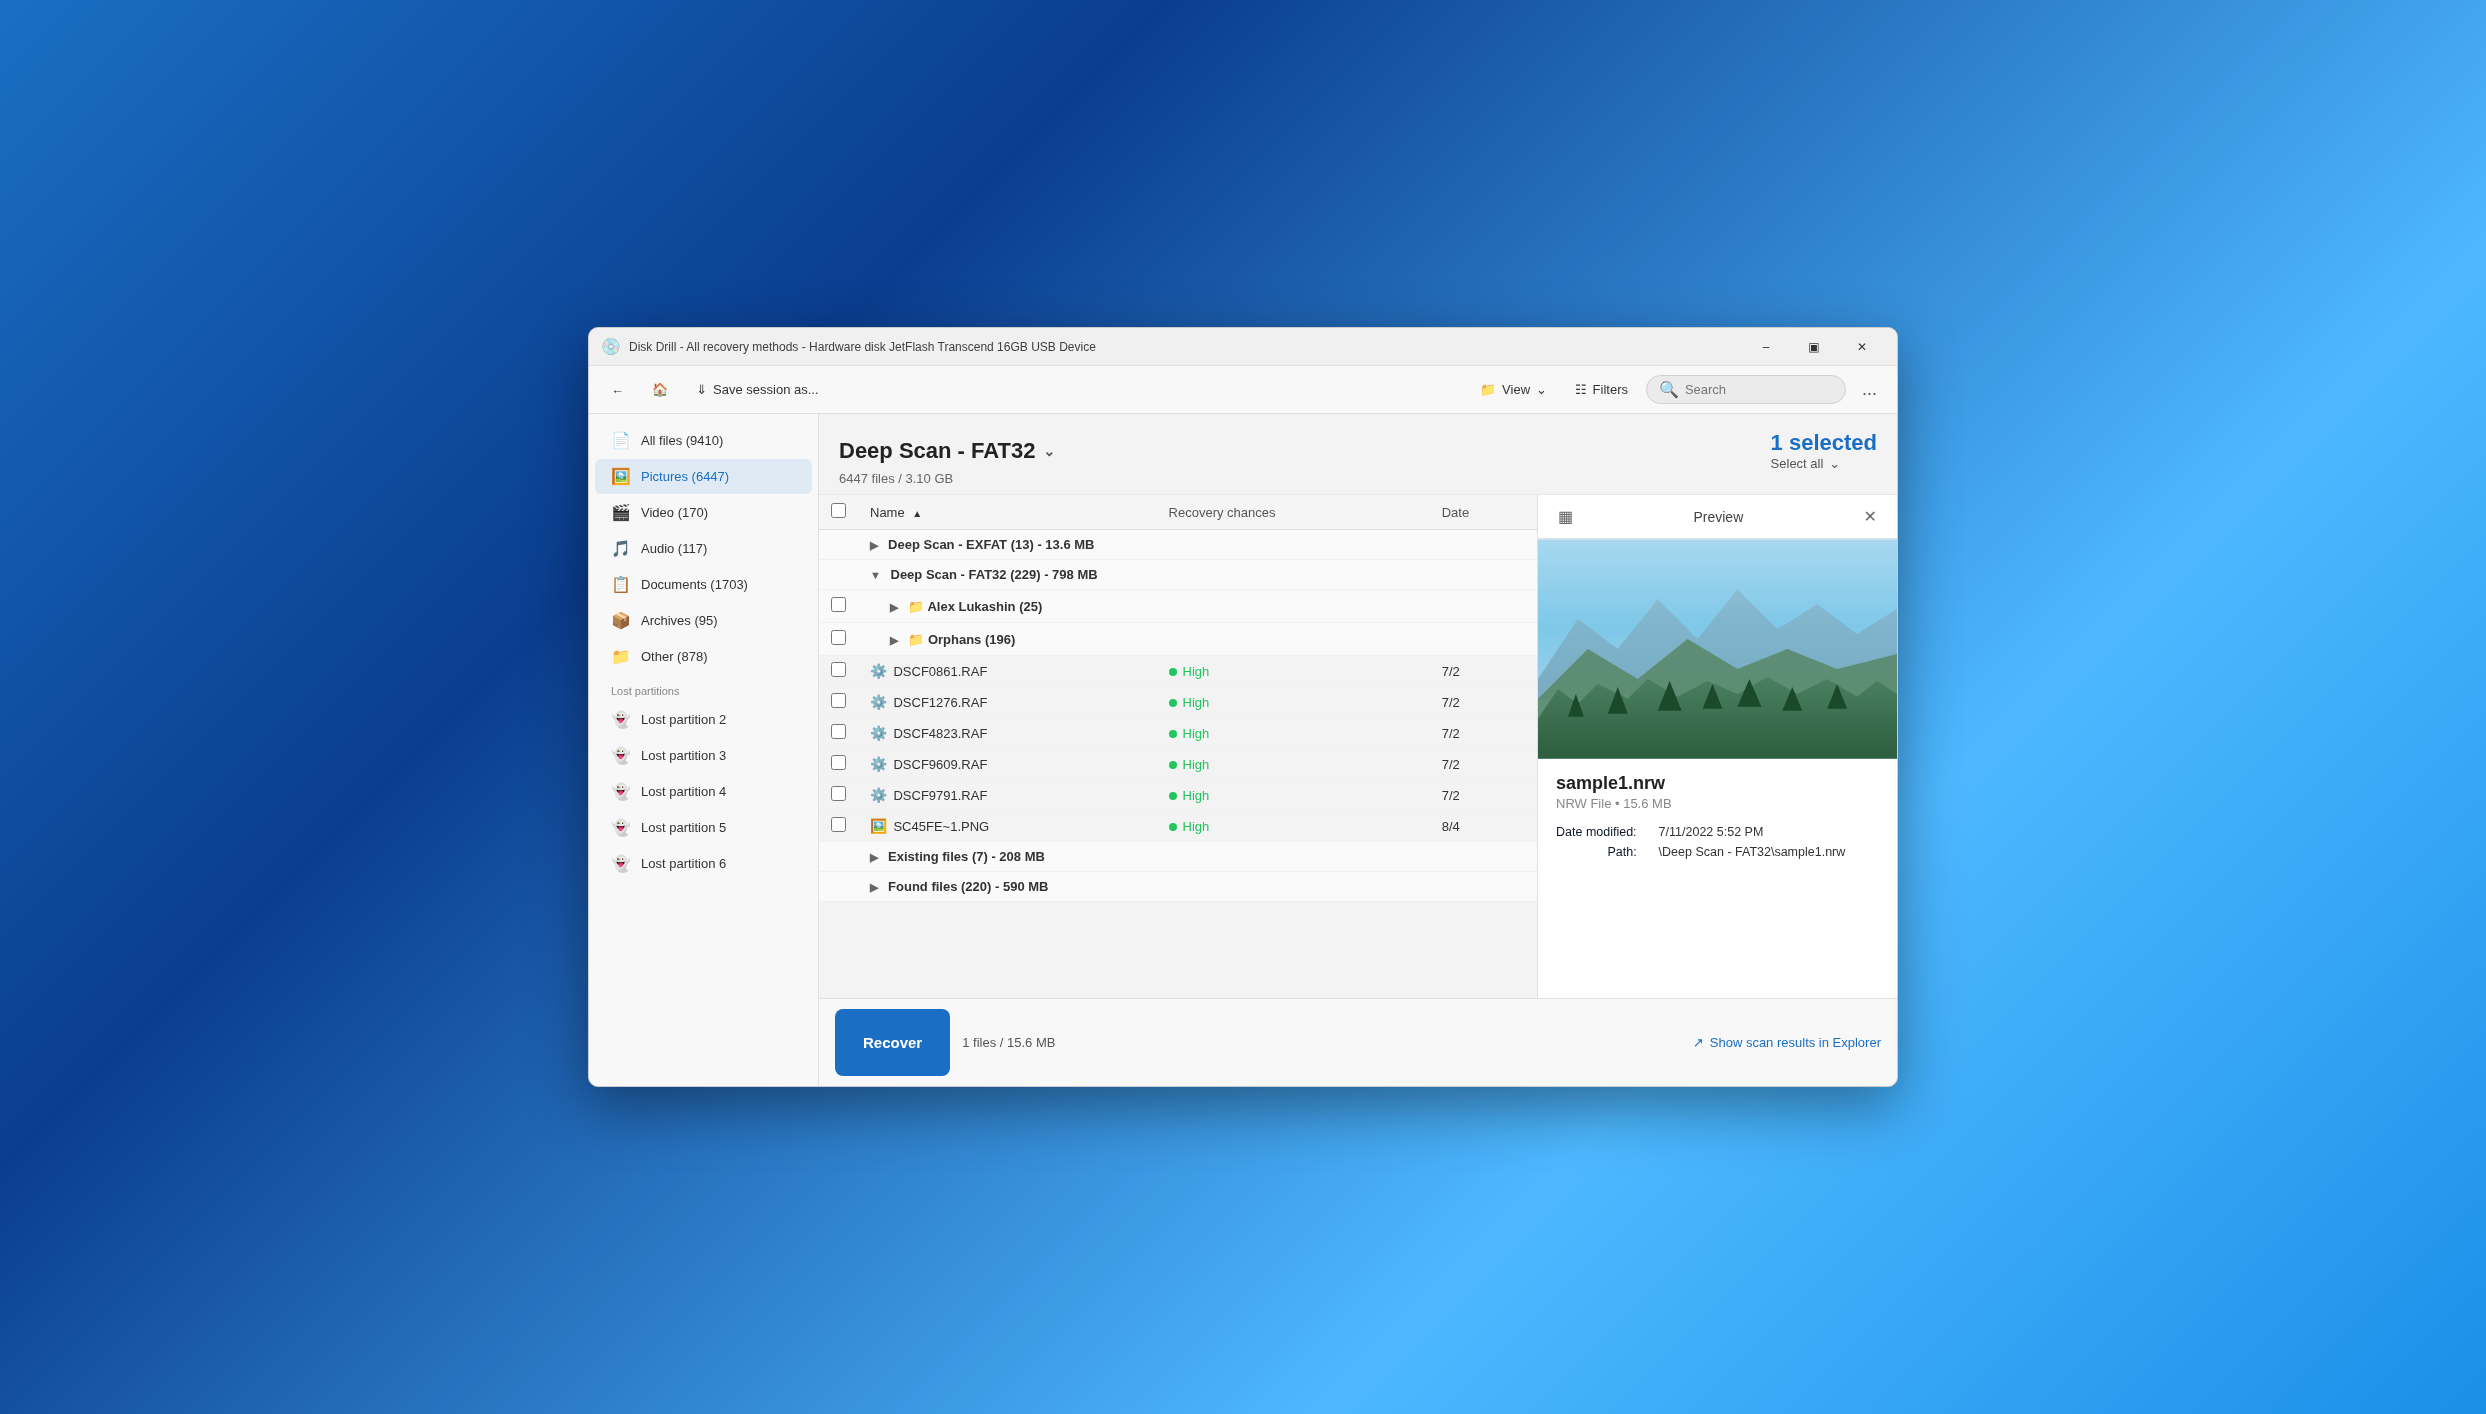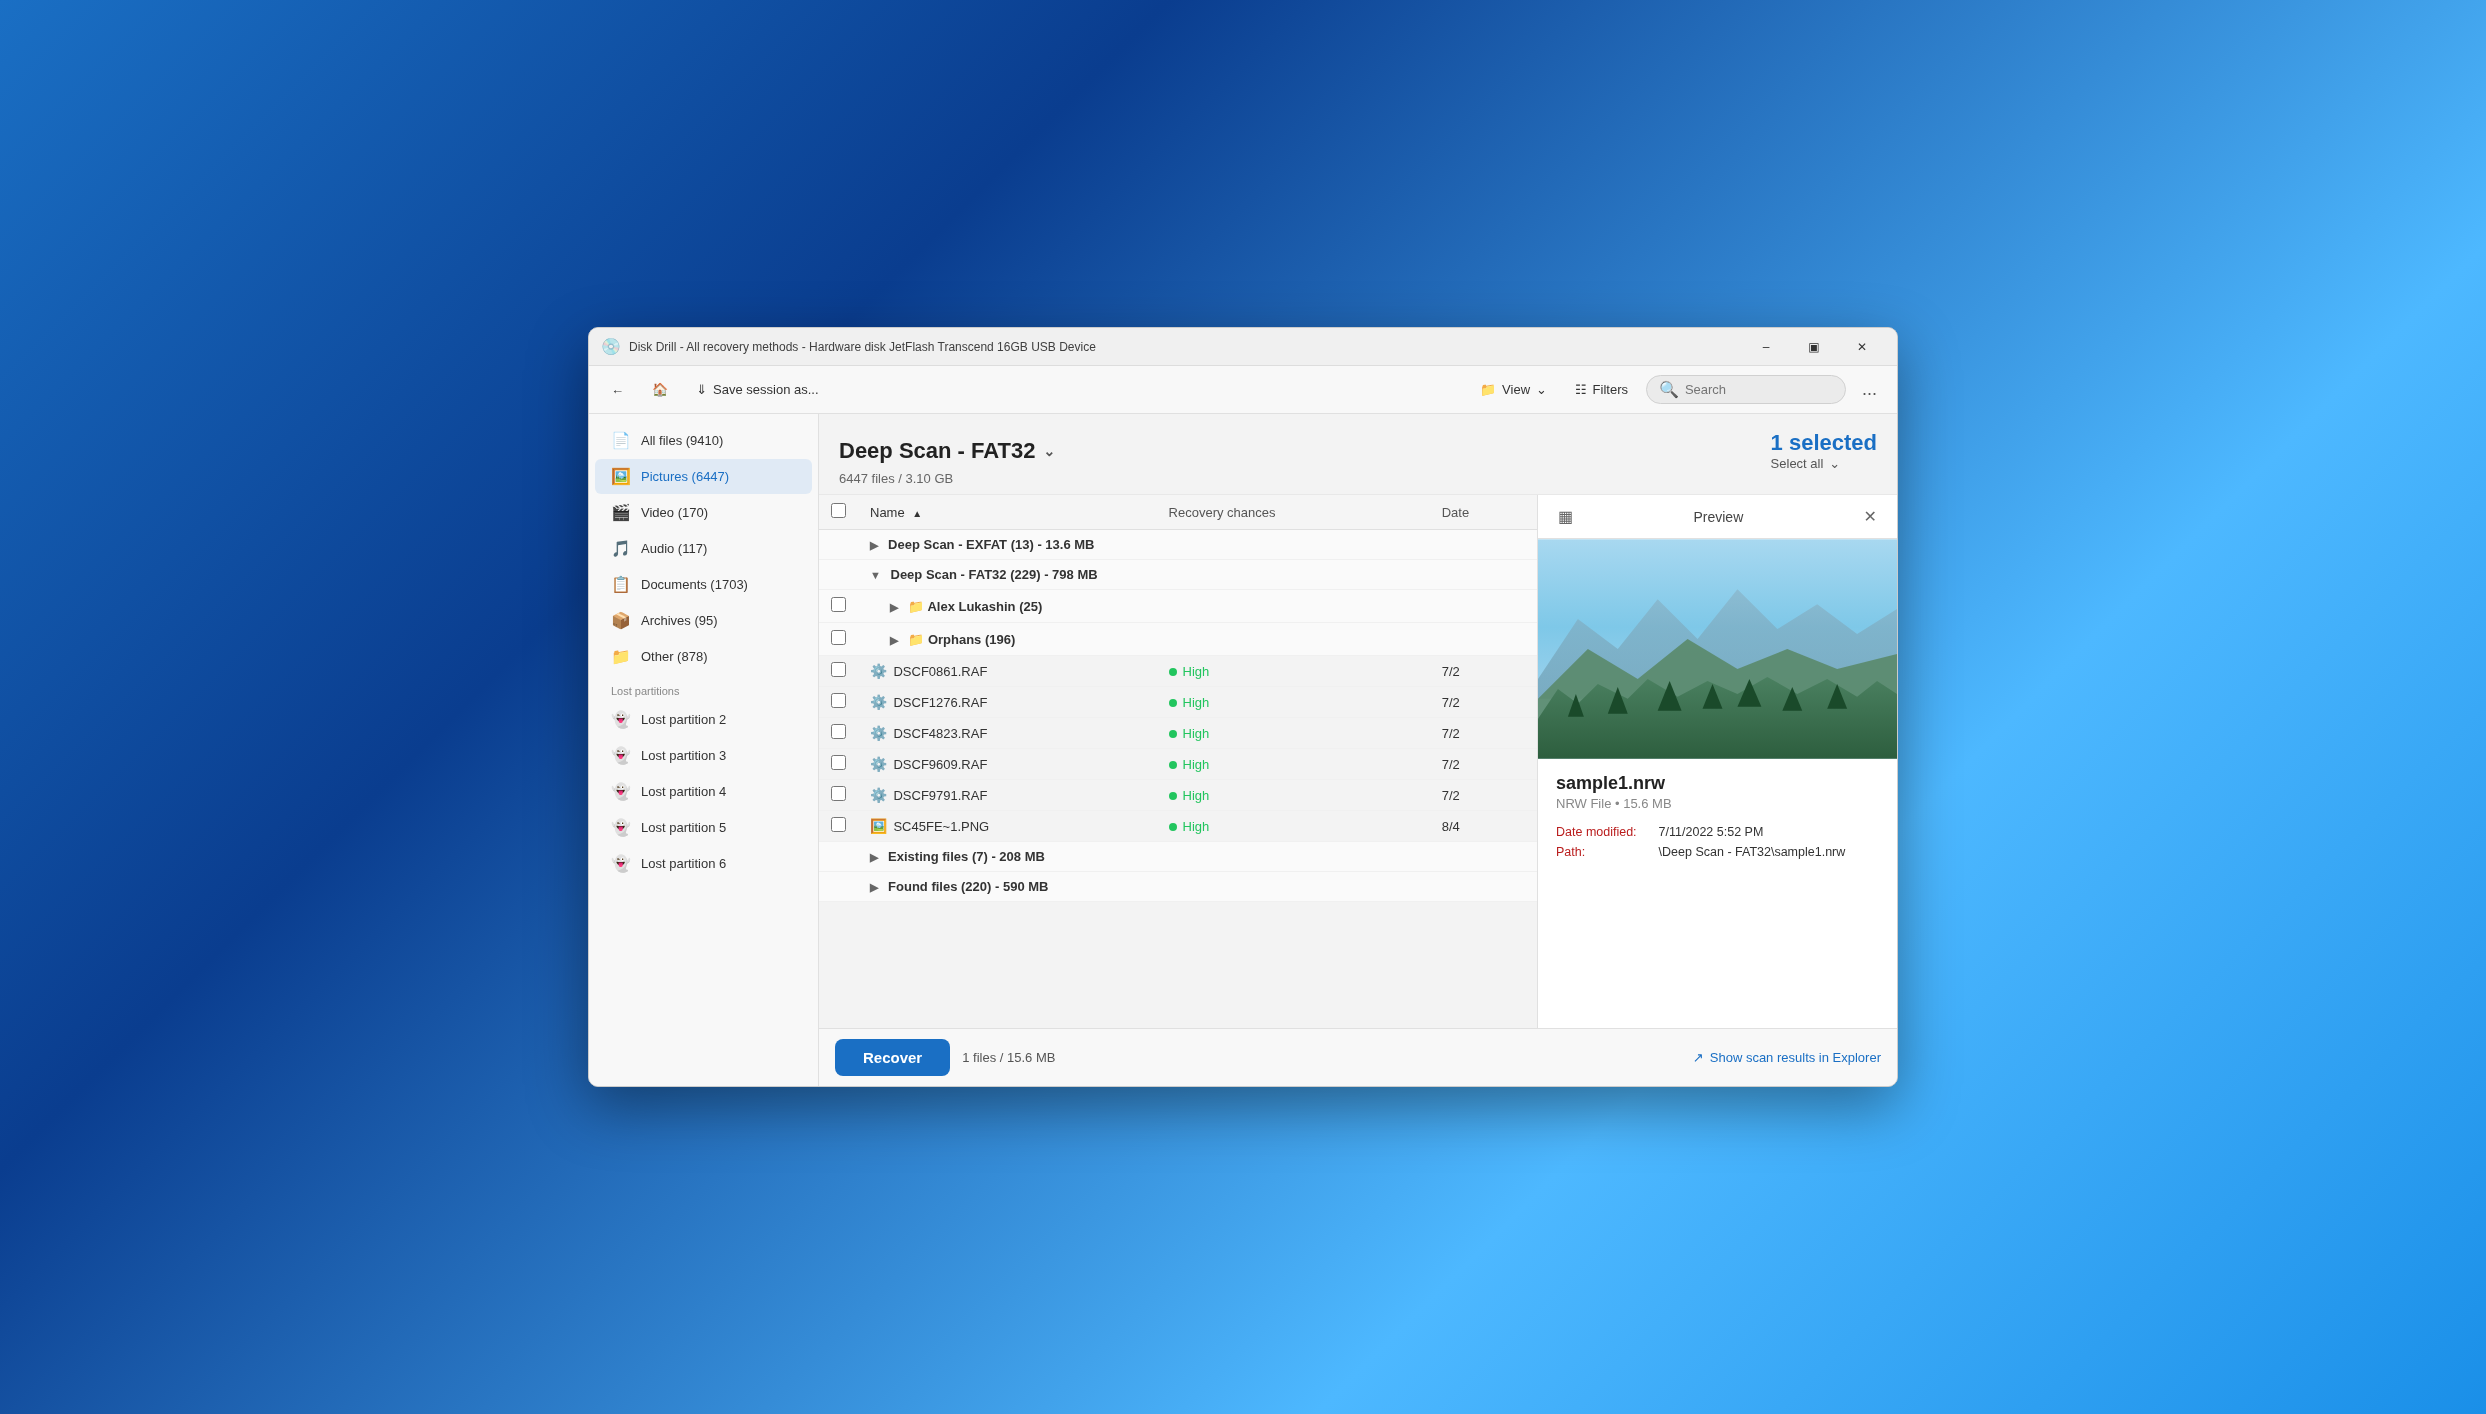--- a/index.html
+++ b/index.html
@@ -290,39 +290,39 @@
       font-size: 13px;
       color: #888;
       margin-bottom: 14px;
     }
     .preview-meta {
       display: grid;
       grid-template-columns: auto 1fr;
       gap: 6px 10px;
       font-size: 12.5px;
     }
-    .preview-meta-label { color: #b91c1c; font-weight: 500; }
+    .preview-meta-label { color: #0f172a; font-weight: 500; text-align: right; }
     .preview-meta-value { color: #333; margin-left: 12px; }
 
     
     .bottom-bar {
       display: flex;
       align-items: center;
       padding: 10px 16px;
       border-top: 1px solid #e0e0e0;
       background: #f8f8f8;
       gap: 12px;
       flex-shrink: 0;
     }
     .recover-btn {
       background: #1a6fc4;
       color: white;
       border: none;
       border-radius: 8px;
-      padding: 10px 28px;
+      padding: 25px 28px;
       font-size: 15px;
       font-weight: 600;
       cursor: pointer;
     }
     .file-count-info {
       font-size: 13px;
       color: #555;
     }
     .show-in-explorer {
       margin-left: auto;

